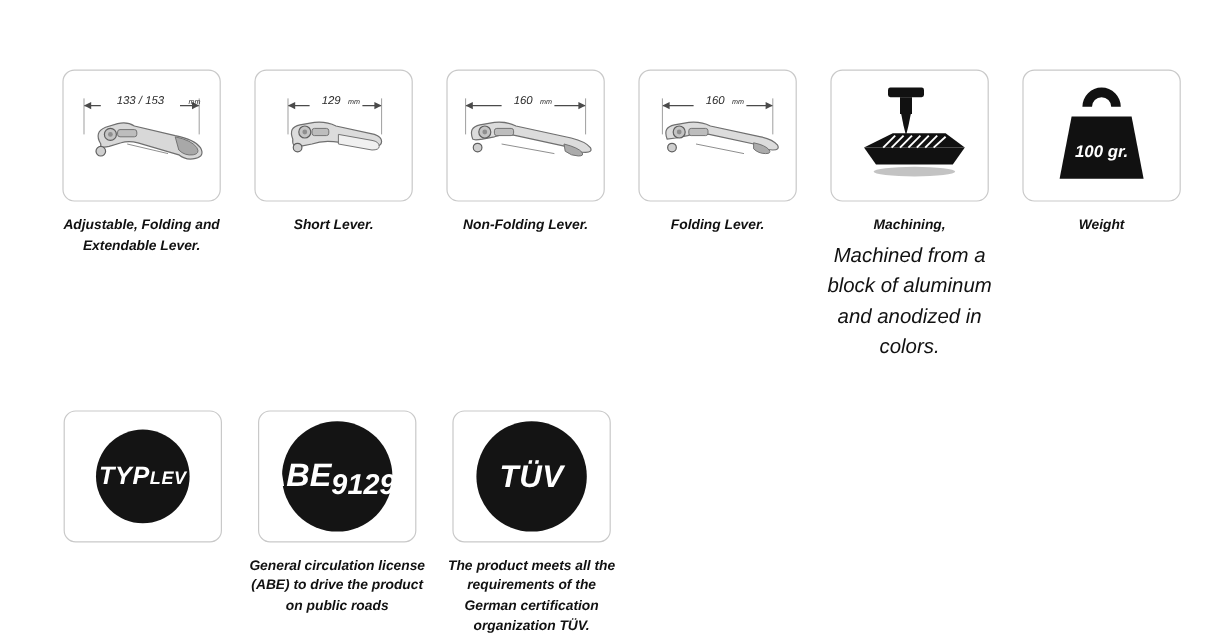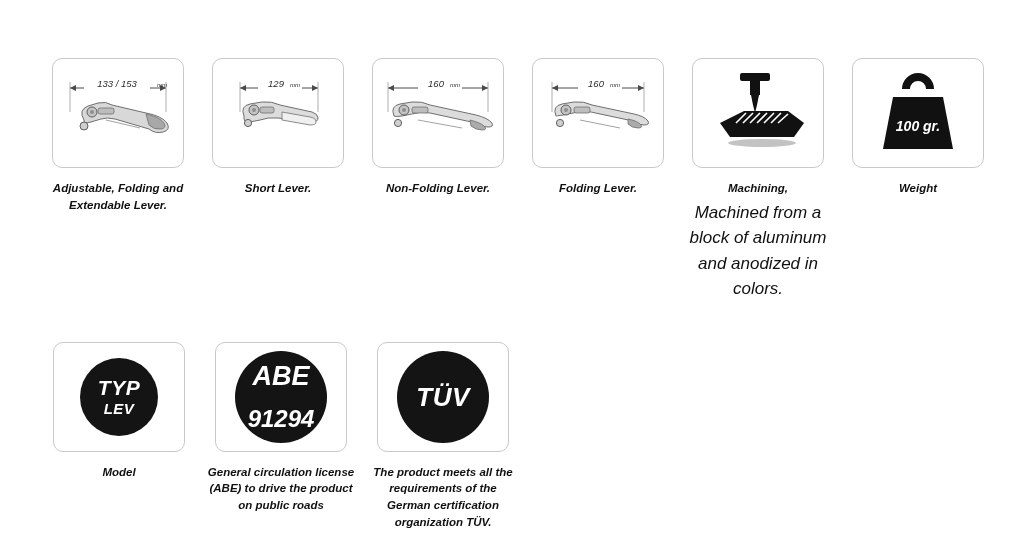--- a/index.html
+++ b/index.html
@@ -75,21 +75,21 @@
     align-items: center;
   }
   
   .badge-circle {
     width: 78px;
     height: 78px;
     border-radius: 50%;
     background: #141414;
     color: #fff;
     display: flex;
-    flex-direction: column;
+    flex-direction: row;
     align-items: center;
     justify-content: center;
     line-height: 1;
   }
   .badge-circle.lg {
     width: 92px;
     height: 92px;
   }
   .badge-l1 {
     font-size: 21px;
@@ -285,23 +285,20 @@
 
     <div class="row row2">
 
       <div class="cell">
         <div class="card">
           <div class="badge-circle">
             <div class="badge-l1">TYP</div>
             <div class="badge-l2">LEV</div>
           </div>
         </div>
-        <div class="caption-block">
-          <div class="caption">Model</div>
-        </div>
       </div>
 
       <div class="cell">
         <div class="card">
           <div class="badge-circle lg">
             <div class="abe-l1">ABE</div>
             <div class="abe-l2">91294</div>
           </div>
         </div>
         <div class="caption-block">

